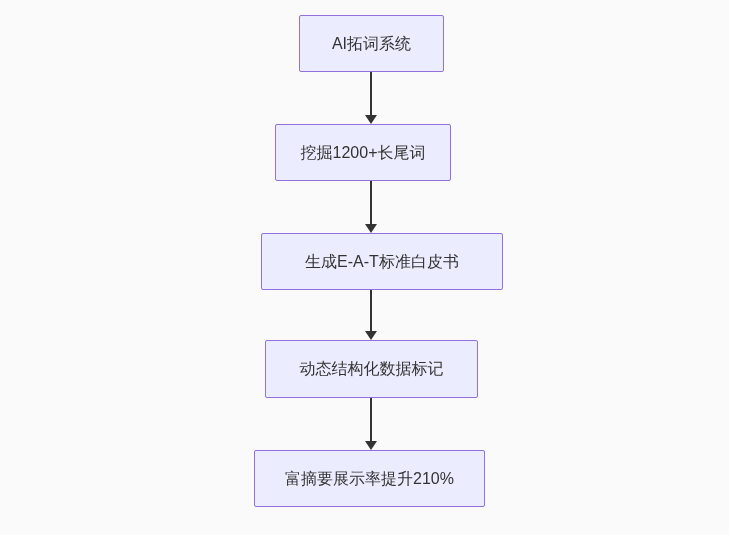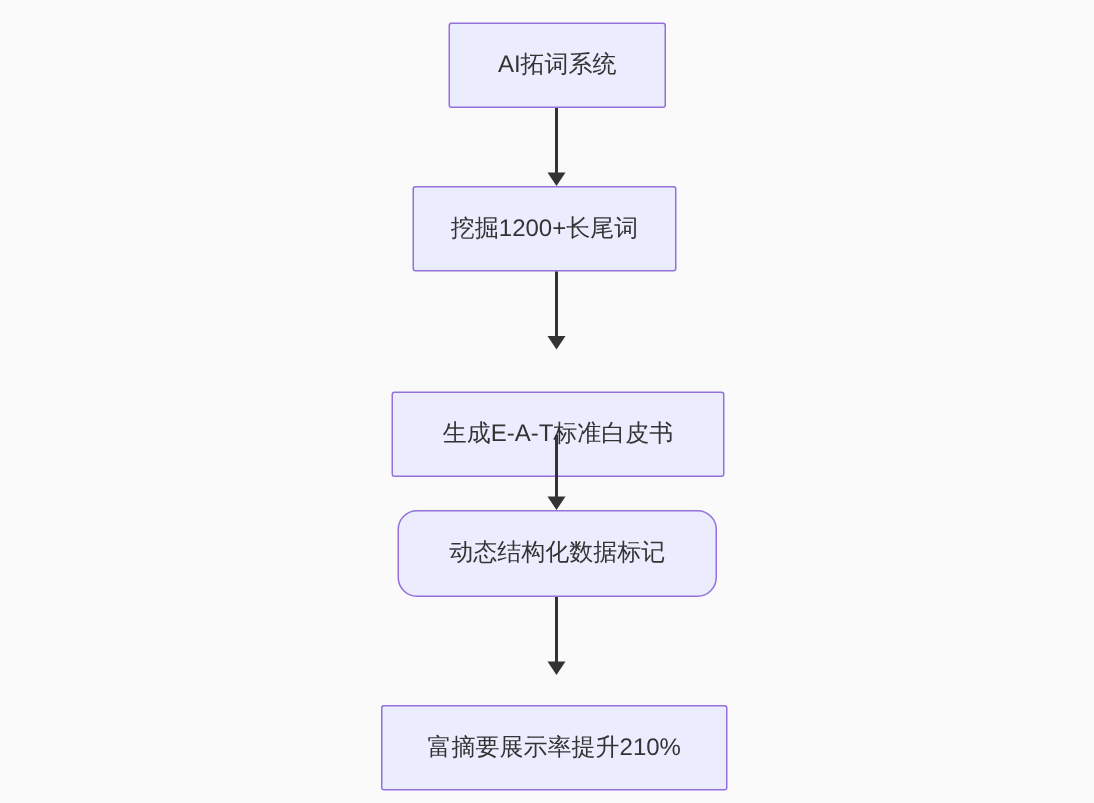--- a/index.html
+++ b/index.html
@@ -35,23 +35,23 @@
     font-size: 16px;
     display: flex;
     align-items: center;
     justify-content: center;
     text-align: center;
     line-height: 1.2;
     white-space: nowrap;
   }
   .node1 { left: 299px; top: 15px;  width: 145px; height: 57px; }
   .node2 { left: 275px; top: 124px; width: 176px; height: 57px; }
-  .node3 { left: 261px; top: 233px; width: 222px; height: 57px; margin-top: 28px; }
-  .node4 { left: 265px; top: 340px; width: 213px; height: 58px; border-radius: 13px; }
-  .node5 { left: 254px; top: 450px; width: 231px; height: 57px; margin-top: 20px; }
+  .node3 { left: 261px; top: 233px; width: 242px; height: 57px; }
+  .node4 { left: 265px; top: 340px; width: 213px; height: 58px; }
+  .node5 { left: 254px; top: 450px; width: 231px; height: 57px; }
 
   .edge {
     position: absolute;
     left: 365px;   
     width: 12px;
   }
   .edge1 { top: 72px;  height: 52px; }
   .edge2 { top: 181px; height: 52px; }
   .edge3 { top: 290px; height: 50px; }
   .edge4 { top: 398px; height: 52px; }

